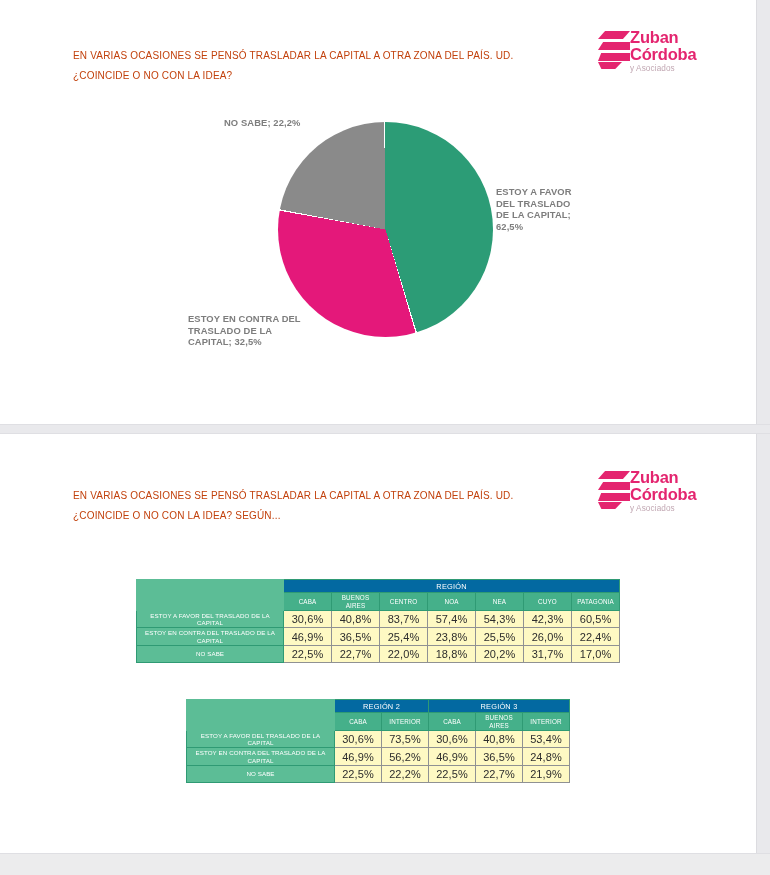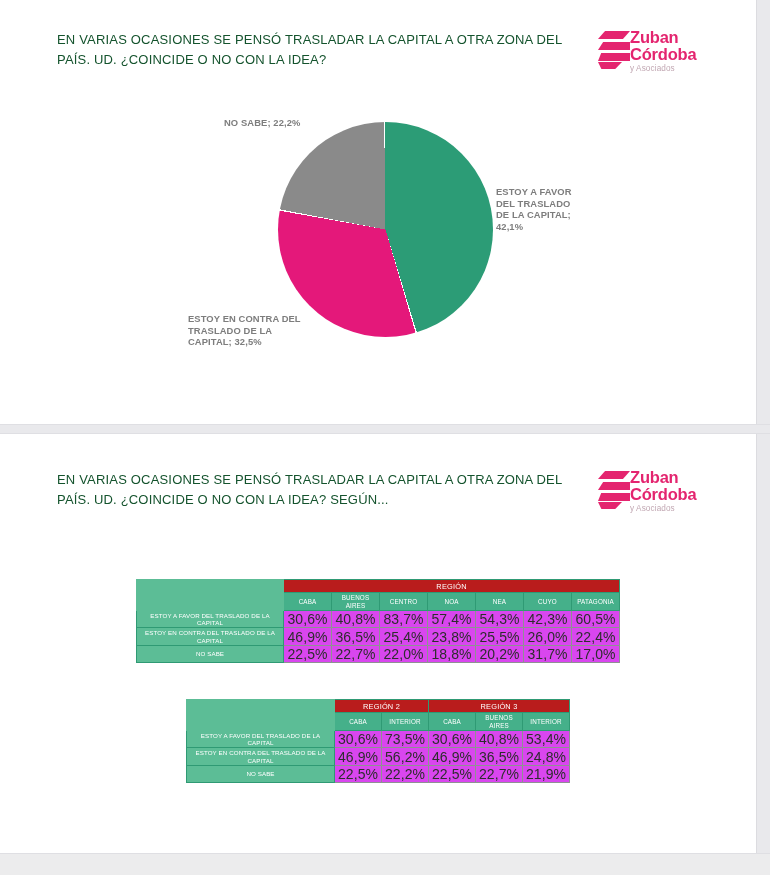--- a/index.html
+++ b/index.html
@@ -56,26 +56,26 @@
     box-sizing: border-box;
   }
 
   
   .slide-head {
     position: absolute;
     left: 57px;
     width: 530px;
   }
   .slide-title {
-    font-size: 13px;
+    font-size: 10px;
     line-height: 20px;
     letter-spacing: 0.18px;
-    color: #14532d;
+    color: #c2410c;
     font-weight: 400;
-    margin: 0;
+    margin: 16px;
     text-transform: uppercase;
   }
 
   
   .logo {
     position: absolute;
     display: flex;
     align-items: flex-start;
   }
   .logo-mark {
@@ -175,21 +175,21 @@
     padding: 0;
     text-align: center;
     vertical-align: middle;
     font-weight: 400;
   }
   .tbl .corner {
     background: #5cbd96;
     border-color: #5cbd96;
   }
   .tbl .grp {
-    background: #b91c1c;
+    background: #0369a1;
     color: #ffffff;
     font-size: 7.4px;
     letter-spacing: 0.2px;
     height: 12px;
     border-color: #2f9a74;
   }
   .tbl .col {
     background: #45b08a;
     color: #ffffff;
     font-size: 6.3px;
@@ -203,22 +203,22 @@
     background: #5cbd96;
     color: #ffffff;
     font-size: 6.2px;
     line-height: 7.2px;
     letter-spacing: 0.1px;
     text-align: center;
     border-color: #2f9a74;
     padding: 1px 2px;
   }
   .tbl .val {
-    background: #d946ef;
-    font-size: 14px;
+    background: #fef9c3;
+    font-size: 11px;
     height: 16px;
     letter-spacing: 0.1px;
   }
 
   #table-1 { left: 136px; top: 579px; width: 483px; }
   #table-2 { left: 186px; top: 699px; width: 383px; }
 </style>
 </head>
 <body>
 
@@ -242,21 +242,21 @@
         <span class="logo-name">Córdoba</span>
         <span class="logo-sub">y Asociados</span>
       </div>
     </div>
 
     <div class="pie-wrap">
       <div class="pie"></div>
     </div>
 
     <div class="pie-label lbl-nosabe">NO SABE; 22,2%</div>
-    <div class="pie-label lbl-favor">ESTOY A FAVOR DEL TRASLADO DE LA CAPITAL; 42,1%</div>
+    <div class="pie-label lbl-favor">ESTOY A FAVOR DEL TRASLADO DE LA CAPITAL; 62,5%</div>
     <div class="pie-label lbl-contra">ESTOY EN CONTRA DEL TRASLADO DE LA CAPITAL; 32,5%</div>
   </div>
 
   <div class="slide-gap"></div>
 
   <div class="slide slide-2">
 
     <div class="slide-head" style="top:36px;">
       <h1 class="slide-title">EN VARIAS OCASIONES SE PENSÓ TRASLADAR LA CAPITAL A OTRA ZONA DEL PAÍS. UD. ¿COINCIDE O NO CON LA IDEA? SEGÚN...</h1>
     </div>

